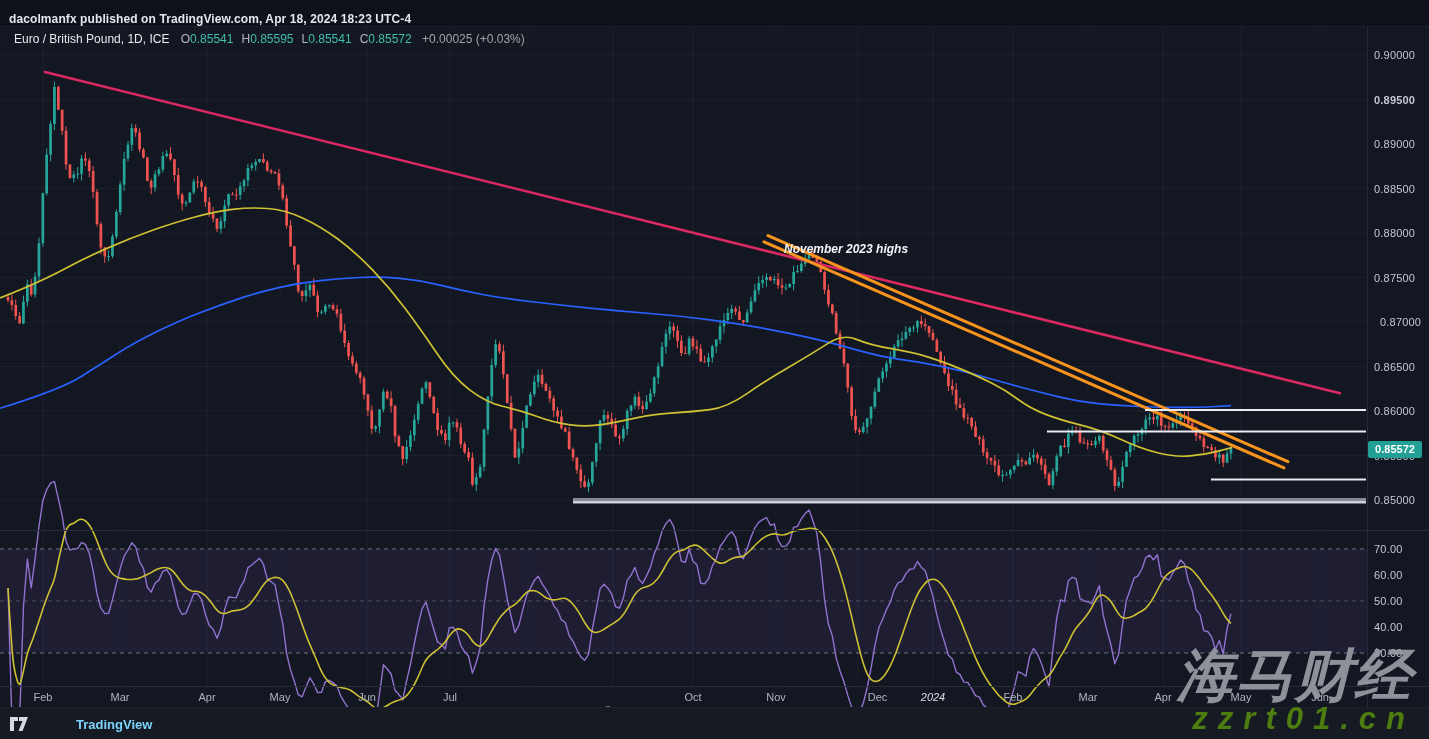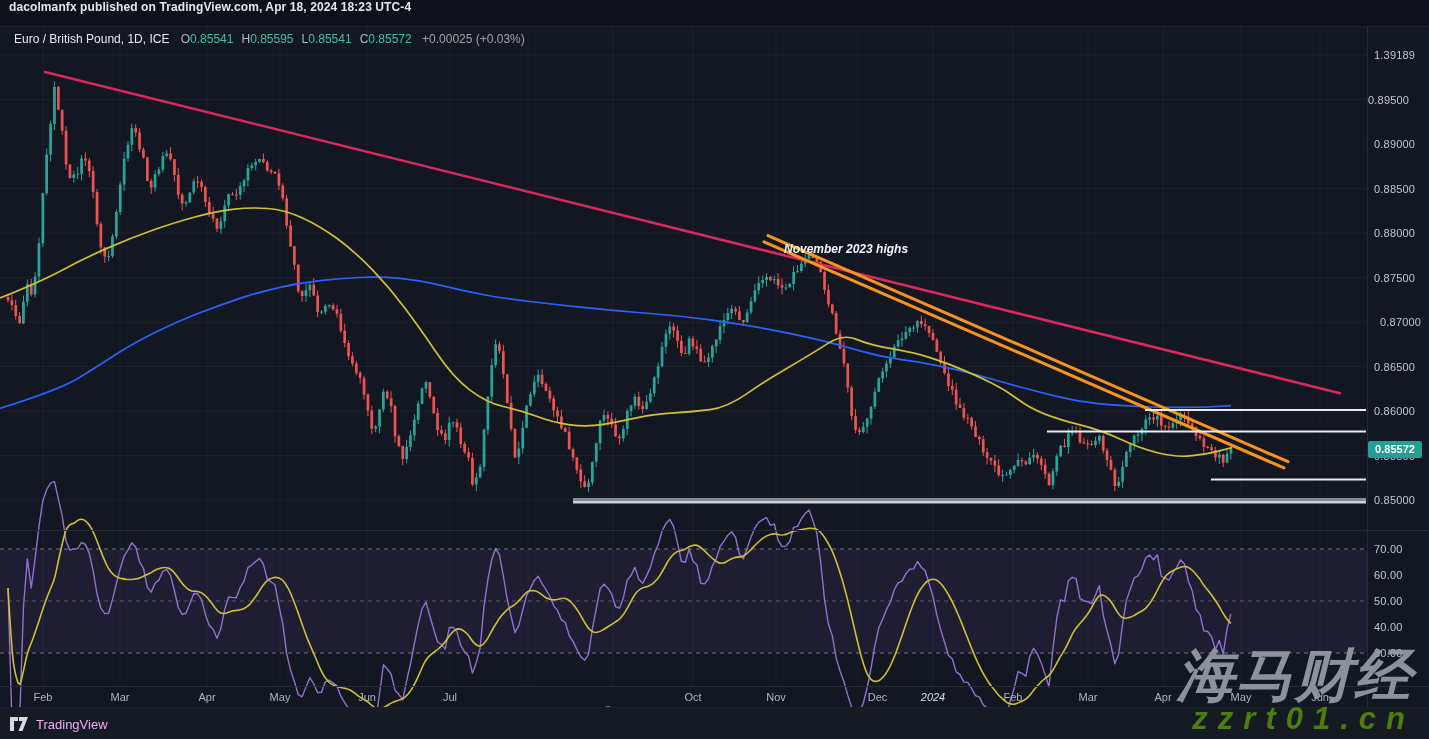--- a/index.html
+++ b/index.html
@@ -1,20 +1,20 @@
 <!DOCTYPE html>
 <html><head>
 <meta charset="utf-8">
 <style>
   html,body{margin:0;padding:0;background:#131722;}
   .stage{position:relative;width:1429px;height:739px;background:#131722;overflow:hidden;
          font-family:"Liberation Sans",sans-serif;-webkit-font-smoothing:antialiased;}
   #chart{position:absolute;left:0;top:0;}
   .topbar{position:absolute;left:0;top:0;width:1429px;height:26px;background:#0e1119;
-          border-bottom:1px solid #1d212c;display:flex;align-items:flex-start;}
+          border-bottom:1px solid #1d212c;display:flex;align-items:flex-end;}
   .topbar span{color:#e4e6ea;font-size:12px;font-weight:700;margin-left:9px;letter-spacing:.1px;}
   .symhead{position:absolute;left:14px;top:32px;font-size:12px;color:#dfe2e8;white-space:nowrap;}
   .symhead .t{color:#e7e9ee;}
   .symhead .lbl{color:#b2b6c1;margin-left:8px;}
   .symhead .val{color:#42bfae;}
   .symhead .chg{color:#a3a3a3;margin-left:7px;}
   .annotation{position:absolute;left:784px;top:242px;font-size:12px;font-weight:700;color:#f2f4f7;font-style:italic;}
   .badge{position:absolute;left:1368px;top:441px;width:54px;height:17px;border-radius:2px;
          display:flex;align-items:center;justify-content:center;font-size:11px;font-weight:700;color:#fff;}
   .plabel,.rlabel{position:absolute;left:1374px;transform:translateY(-50%);
@@ -23,21 +23,21 @@
   .tlabel.year{color:#d9dce3;}
   .paxis{position:absolute;left:1368px;top:26px;width:61px;height:660px;}
   .taxis{position:absolute;left:0;top:686px;width:1368px;height:21px;}
   .wm1{position:absolute;right:16px;top:638px;font-size:57px;font-weight:900;font-style:italic;
        letter-spacing:2px;opacity:.92;white-space:nowrap;z-index:6;}
   .wm2{position:absolute;right:14px;top:701px;font-size:31px;font-weight:800;font-style:italic;
        letter-spacing:10px;z-index:6;white-space:nowrap;}
   .footer{position:absolute;left:0;top:707px;width:1429px;height:32px;background:#151a23;
           border-top:1px solid #1d212c;display:flex;align-items:center;}
   .logo{display:flex;align-items:center;gap:7px;margin-left:10px;}
-  .logo .lt{color:#f0abfc;font-size:13px;font-weight:400;}
+  .logo .lt{color:#7dd3fc;font-size:13px;font-weight:700;margin-left:40px;}
 </style>
 </head>
 <body>
 
 <div class="stage">
 
   <svg id="chart" width="1429" height="739" viewBox="0 0 1429 739">
       <line x1="43" y1="26" x2="43" y2="686" stroke="rgba(190,196,210,0.055)" stroke-width="1"></line>
       <line x1="120" y1="26" x2="120" y2="686" stroke="rgba(190,196,210,0.055)" stroke-width="1"></line>
       <line x1="207" y1="26" x2="207" y2="686" stroke="rgba(190,196,210,0.055)" stroke-width="1"></line>
@@ -98,22 +98,22 @@
 
   <div class="symhead">
     <span class="t">Euro / British Pound, 1D, ICE</span>
     <span id="ohlc-slot"><span class="lbl">O</span><span class="val">0.85541</span><span class="lbl">H</span><span class="val">0.85595</span><span class="lbl">L</span><span class="val">0.85541</span><span class="lbl">C</span><span class="val">0.85572</span></span>
     <span class="chg">+0.00025 (+0.03%)</span>
   </div>
 
   <div class="annotation">November 2023 highs</div>
 
   <div class="paxis" id="paxis">
-      <div class="plabel" style="top: 29px; position: absolute; left: 6px;">1.39189</div>
-      <div class="plabel" style="top: 73.5px; position: absolute; left: 0;">0.89500</div>
+      <div class="plabel" style="top: 29px; position: absolute; left: 6px;">0.90000</div>
+      <div class="plabel" style="top: 73.5px; position: absolute; left: 6px; font-weight: bold;">0.89500</div>
       <div class="plabel" style="top: 118px; position: absolute; left: 6px;">0.89000</div>
       <div class="plabel" style="top: 162.5px; position: absolute; left: 6px;">0.88500</div>
       <div class="plabel" style="top: 207px; position: absolute; left: 6px;">0.88000</div>
       <div class="plabel" style="top: 251.5px; position: absolute; left: 6px;">0.87500</div>
       <div class="plabel" style="top: 296px; position: absolute; left: 12px;">0.87000</div>
       <div class="plabel" style="top: 340.5px; position: absolute; left: 6px;">0.86500</div>
       <div class="plabel" style="top: 385px; position: absolute; left: 6px;">0.86000</div>
       <div class="plabel" style="top: 429.5px; position: absolute; left: 6px;">0.85500</div>
       <div class="plabel" style="top: 474px; position: absolute; left: 6px;">0.85000</div>
       <div class="rlabel" style="top: 523px; position: absolute; left: 6px;">70.00</div>

